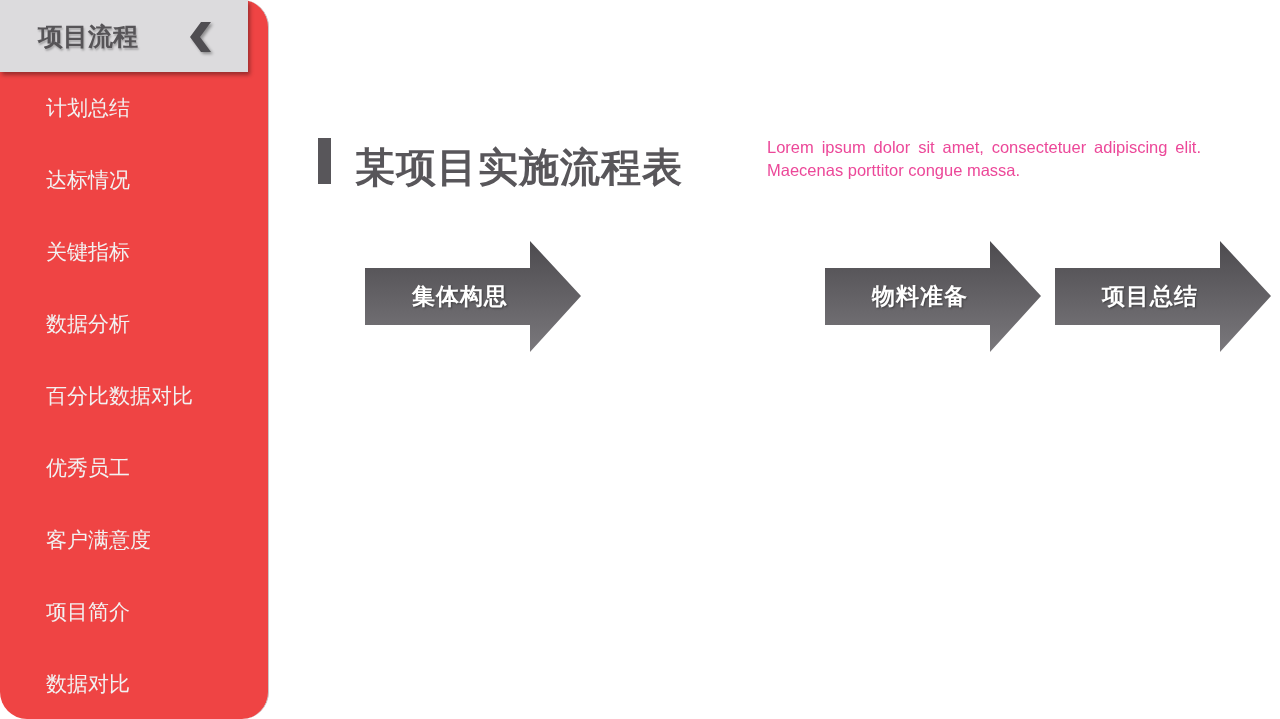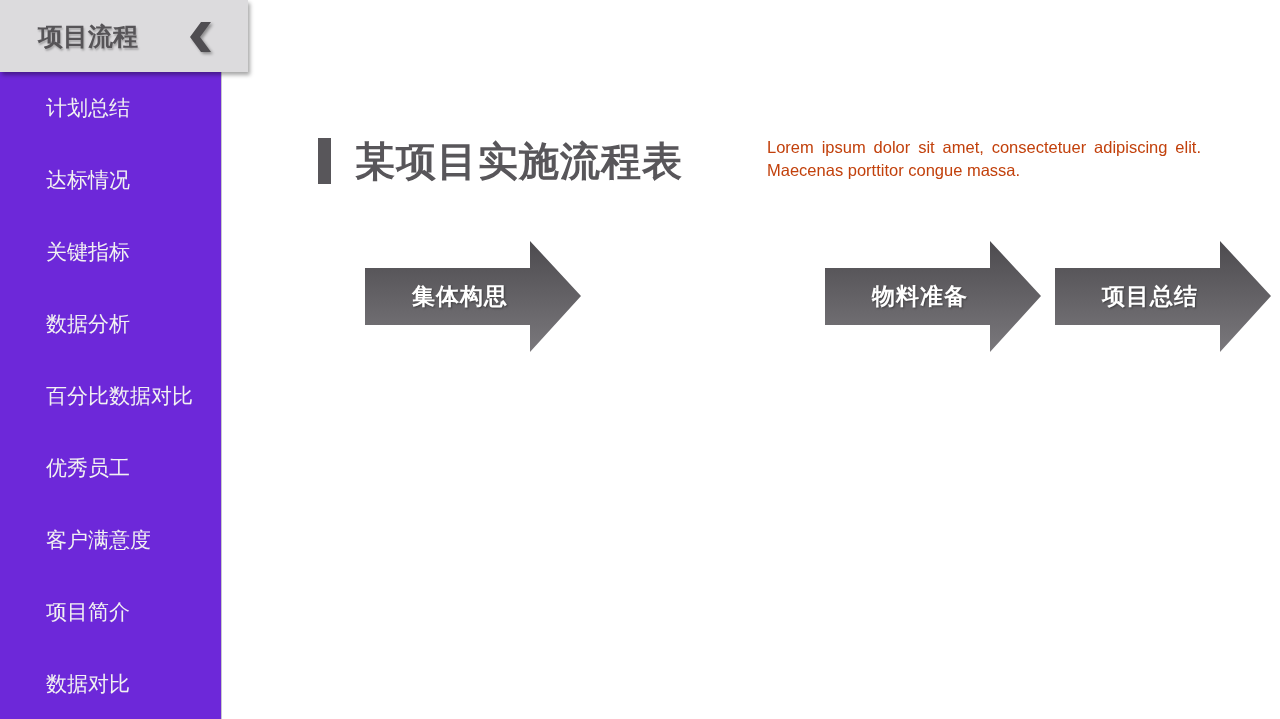--- a/index.html
+++ b/index.html
@@ -5,23 +5,24 @@
     * { margin: 0; padding: 0; box-sizing: border-box; }
     html, body {
       width: 1280px; height: 719px; overflow: hidden;
       background: #ffffff;
       font-family: "DejaVu Sans", "Liberation Sans", sans-serif;
     }
     .page { position: relative; width: 1280px; height: 719px; background: #ffffff; }
 
     
     .sidebar {
-      position: absolute; left: 0; top: 0; width: 222px; height: 719px;
-      background: #6d28d9;
+      position: absolute; left: 0; top: 0; width: 269px; height: 719px;
+      background: #ef4444;
       border-right: 1px solid #c9c8ca;
+      border-radius: 27px;
     }
     .sidebar-header {
       position: absolute; left: 0; top: 0; width: 248px; height: 72px;
       background: #dcdbdd;
       box-shadow: 2px 3px 4px rgba(0,0,0,0.35);
       z-index: 2;
     }
     .sidebar-header-title {
       position: absolute; left: 38px; top: 20px;
       font-size: 25px; font-weight: bold; color: #565457;
@@ -41,29 +42,29 @@
       font-size: 21px; color: #f2f2f2;
       cursor: pointer;
     }
 
     
     .title-bar {
       position: absolute; left: 318px; top: 138px; width: 13px; height: 46px;
       background: #58565a;
     }
     .page-title {
-      position: absolute; left: 355px; top: 134px;
+      position: absolute; left: 355px; top: 140px;
       font-size: 40px; font-weight: bold; color: #58565a;
       letter-spacing: 1px;
       white-space: nowrap;
     }
     .page-desc {
       position: absolute; left: 767px; top: 136px; width: 434px;
       font-family: "Liberation Sans", sans-serif;
-      font-size: 16.5px; line-height: 23px; color: #c2410c;
+      font-size: 16.5px; line-height: 23px; color: #ec4899;
       text-align: justify; text-align-last: left;
     }
 
     .step {
       position: absolute; top: 241px; width: 220px; height: 350px;
     }
     .step-arrow {
       position: absolute; left: 0; top: 0; width: 218px; height: 112px; margin-left: 47px;
     }
     .step-arrow svg { position: absolute; left: 0; top: 0; }

